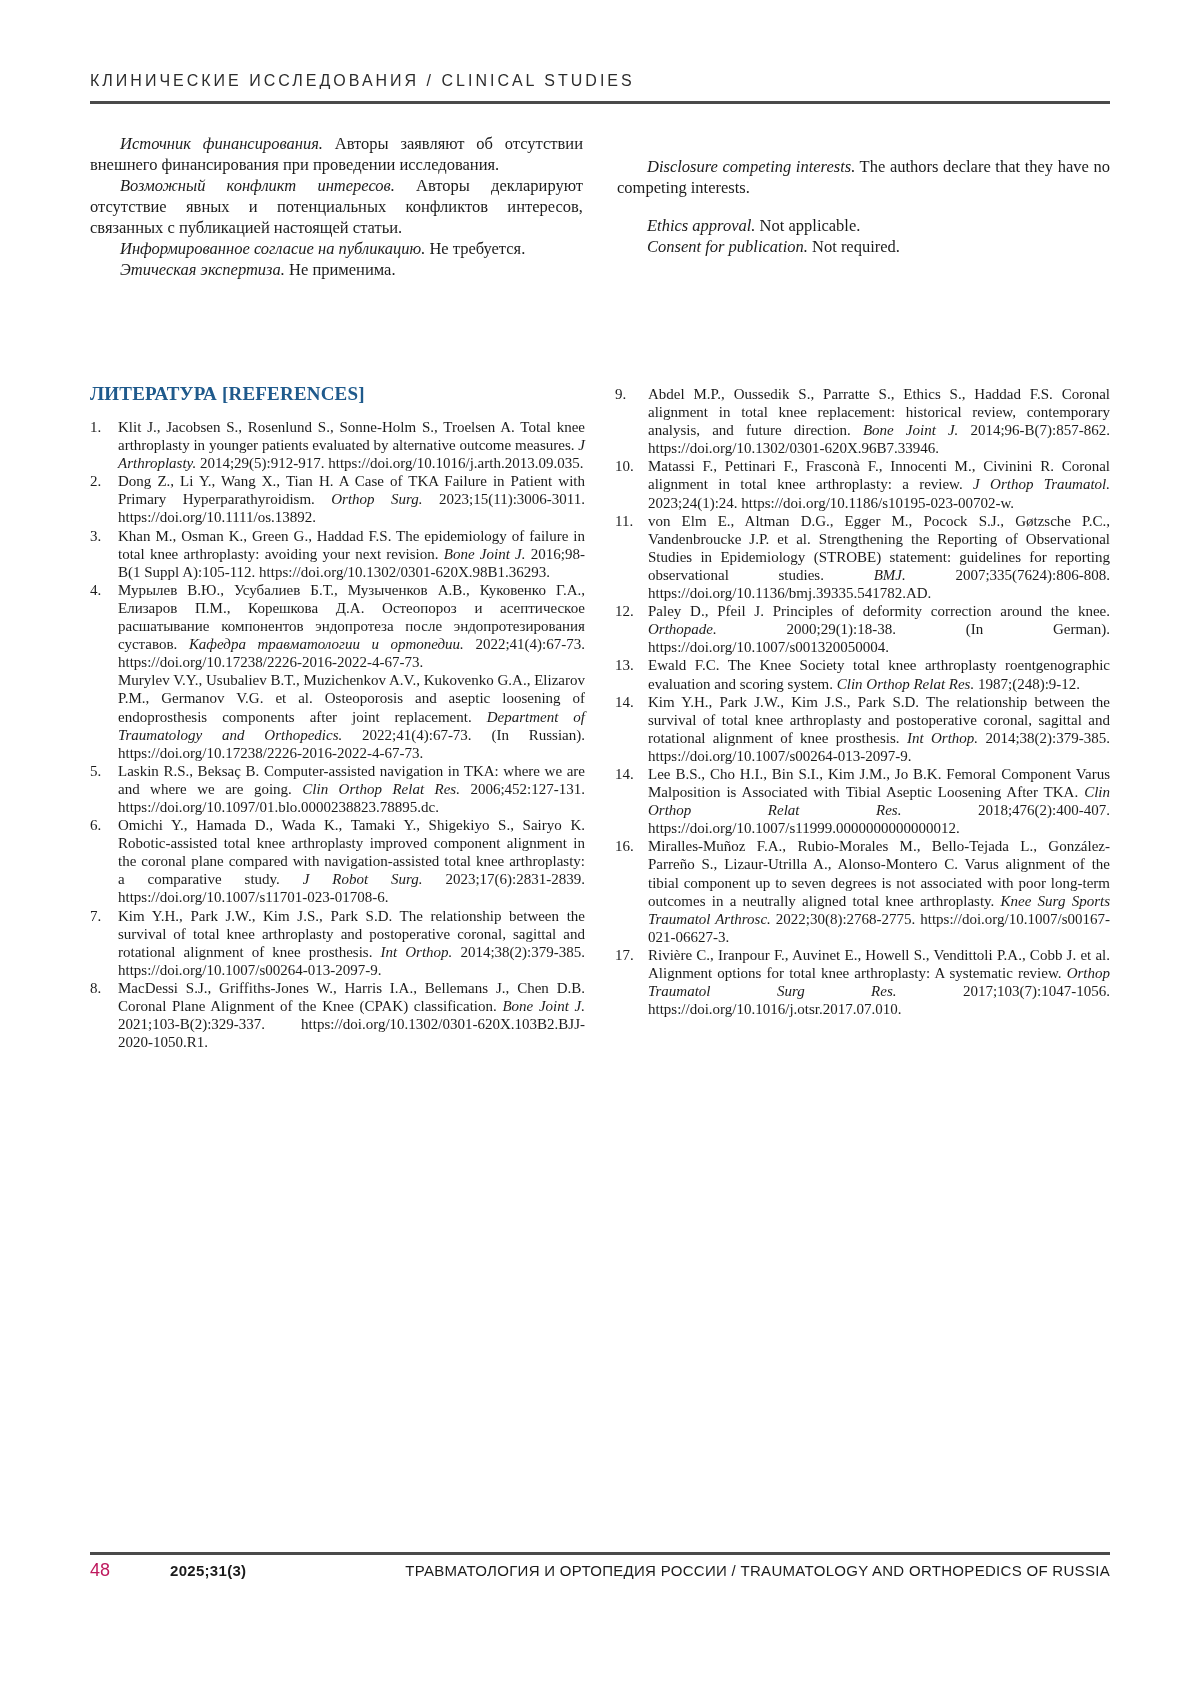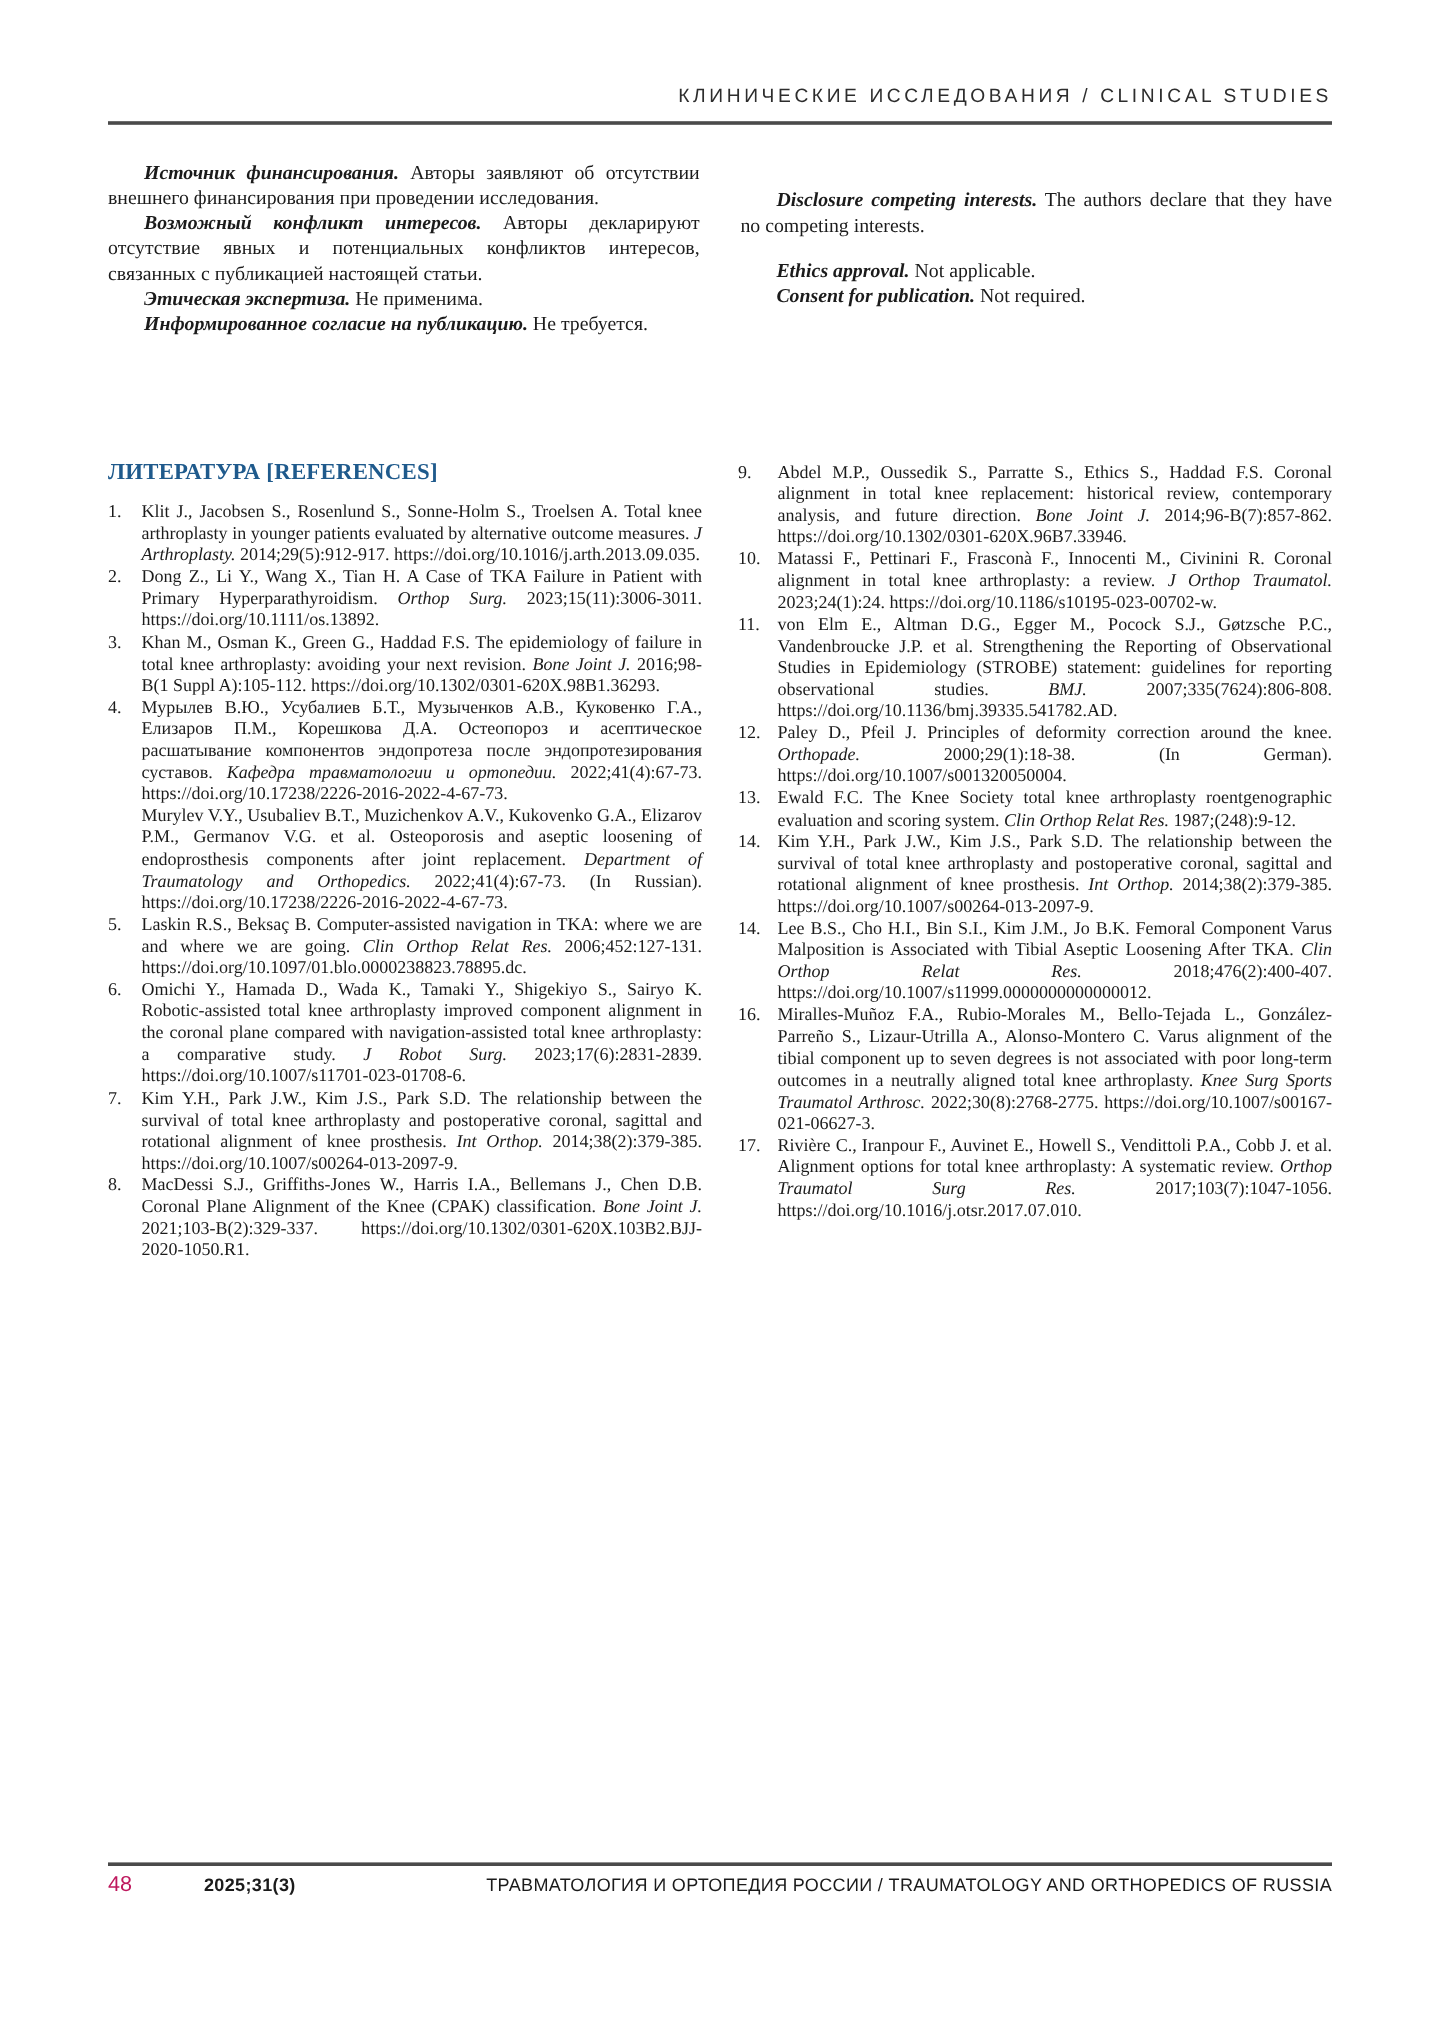--- a/index.html
+++ b/index.html
@@ -8,37 +8,37 @@
     width:1200px; height:1697px;
     font-family:"Liberation Serif", serif;
     color:#1b1b1b;
     position:relative;
   }
   .page { position:relative; width:1200px; height:1697px; background:#fff; overflow:hidden; }
 
   
   .running-head {
     position:absolute; top:72px; left:90px; width:1020px;
-    text-align:right;
+    text-align:left;
     font-family:"Liberation Sans", sans-serif;
     font-size:16px; letter-spacing:3px; color:#2d2d2d;
   }
   .head-rule {
     position:absolute; top:101px; left:90px; width:1020px; height:3px;
     background:#4a4a4a;
   }
 
   
   .ethics {
     position:absolute; top:133px; left:90px; width:1020px;
     display:flex; gap:34px;
   }
   .ethics .col { flex:1; text-align:justify; font-size:16.5px; line-height:21px; }
   .eth-p { text-indent:30px; }
-  .eth-p .lead { font-weight:bold; font-style:italic; }
+  .eth-p .lead { font-weight:normal; font-style:italic; }
 
   
   .refs {
     position:absolute; top:383px; left:90px; width:1020px;
     display:flex; gap:30px;
   }
   .refs .col { flex:1; min-width:0; }
   .refs-heading {
     font-size:19px; font-weight:bold; letter-spacing:0.2px;
     margin:0 0 13px 0;
@@ -69,22 +69,22 @@
 
 <div class="page">
 
   <div class="running-head">КЛИНИЧЕСКИЕ ИССЛЕДОВАНИЯ / CLINICAL STUDIES</div>
   <div class="head-rule"></div>
 
   <section class="ethics">
     <div class="col">
         <p class="eth-p"><span class="lead">Источник финансирования.</span> Авторы заявляют об отсутствии внешнего финансирования при проведении исследования.</p>
         <p class="eth-p"><span class="lead">Возможный конфликт интересов.</span> Авторы декларируют отсутствие явных и потенциальных конфликтов интересов, связанных с публикацией настоящей статьи.</p>
+        <p class="eth-p"><span class="lead">Информированное согласие на публикацию.</span> Не требуется.</p>
         <p class="eth-p"><span class="lead">Этическая экспертиза.</span> Не применима.</p>
-        <p class="eth-p"><span class="lead">Информированное согласие на публикацию.</span> Не требуется.</p>
       </div>
     <div class="col">
         <p class="eth-p" style="margin-top: 23px;"><span class="lead">Disclosure competing interests.</span> The authors declare that they have no competing interests.</p>
         <p class="eth-p" style="margin-top: 17px;"><span class="lead">Ethics approval.</span> Not applicable.</p>
         <p class="eth-p"><span class="lead">Consent for publication.</span> Not required.</p>
       </div>
   </section>
 
   <section class="refs">
     <div class="col col-left">

